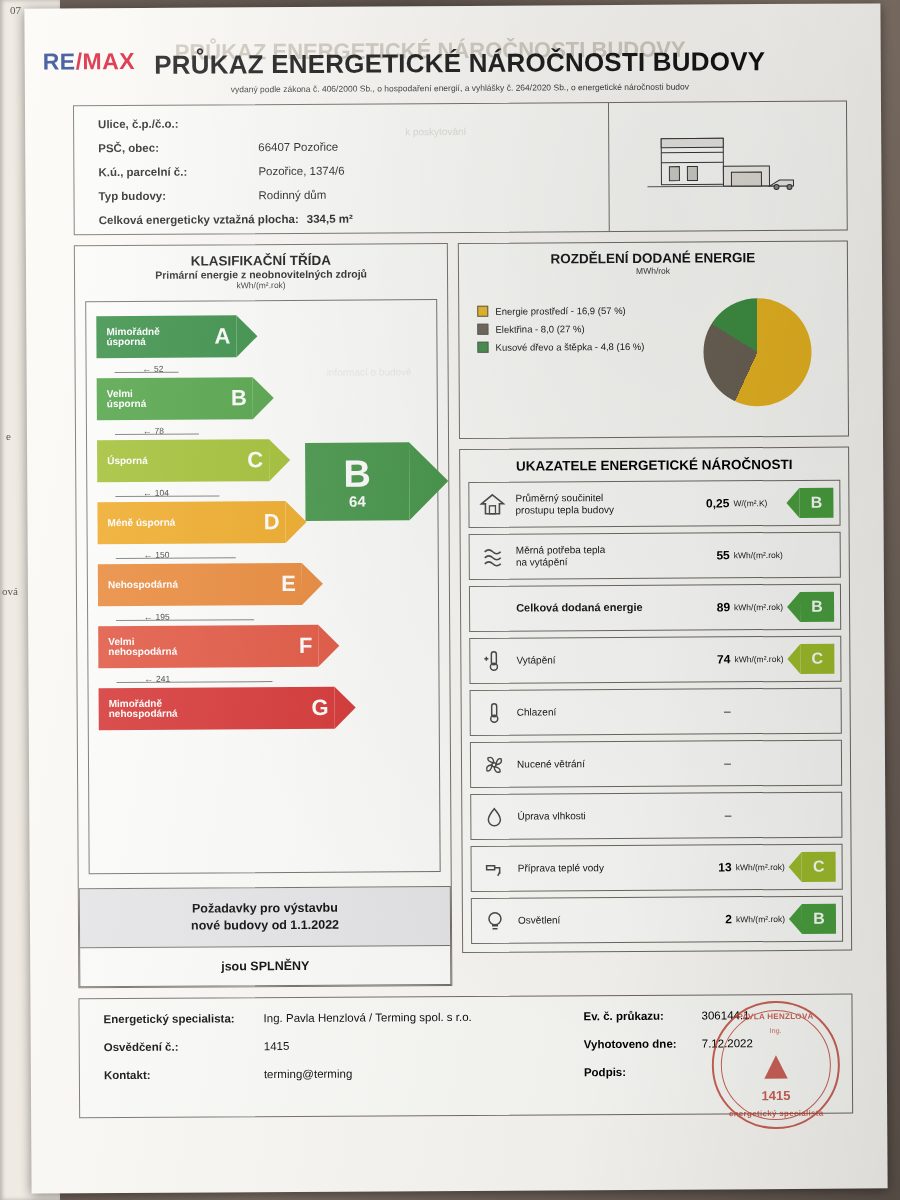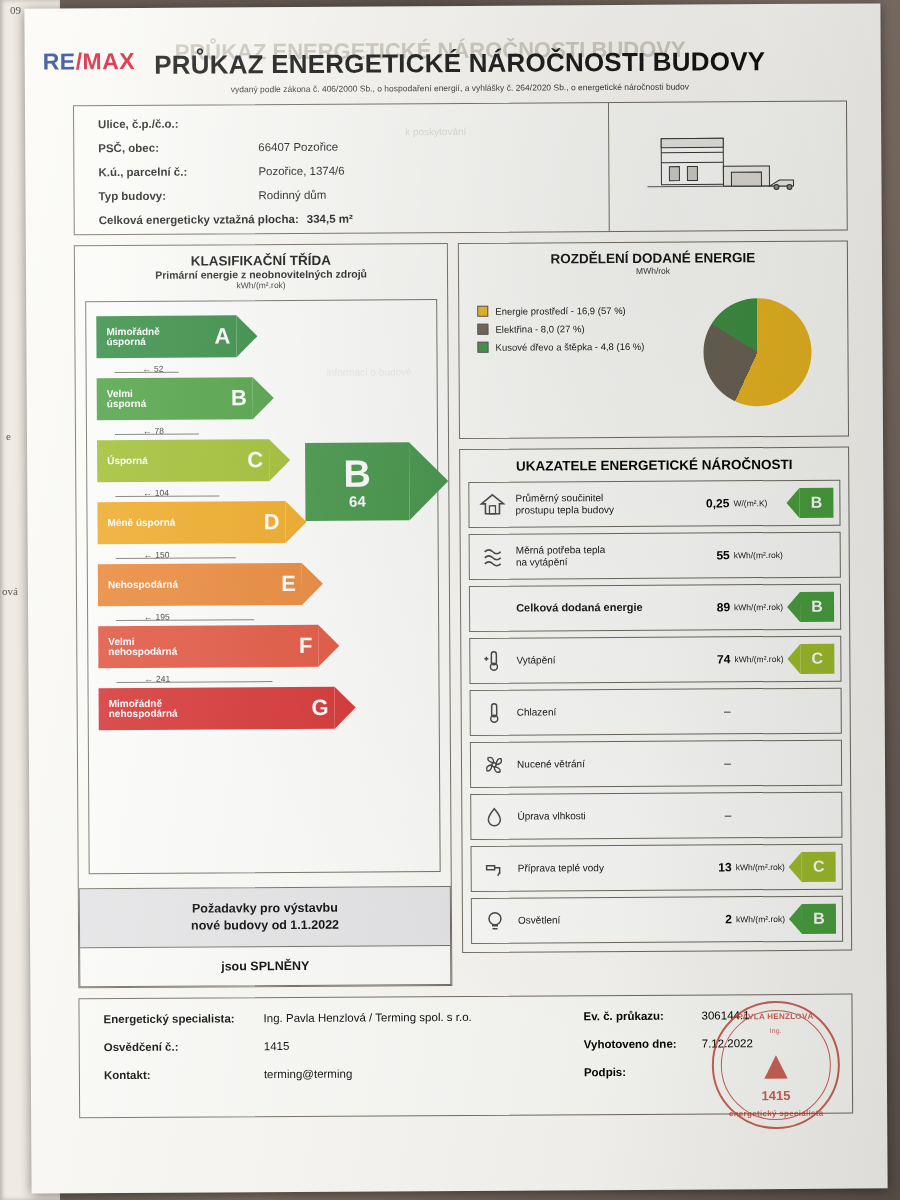--- a/index.html
+++ b/index.html
@@ -186,21 +186,21 @@
   .stamp .num { position:absolute; width:100%; text-align:center; bottom:24px; font-size:13px; font-weight:bold;}
   .stamp .mid { position:absolute; width:100%; text-align:center; top:24px; font-size:7px; }
   .stamp .glyph { position:absolute; left:50%; top:50%; transform:translate(-50%,-50%); font-size:40px; font-weight:bold;}
 </style>
 </head>
 <body>
 
 <div class="backdrop"></div>
 
 <div class="paper-left">
-  <div class="txt" style="left:10px;top:4px;">09</div>
+  <div class="txt" style="left:10px;top:4px;">07</div>
   <div class="txt" style="left:6px;top:430px;">e</div>
   <div class="txt" style="left:2px;top:585px;">ová</div>
 </div>
 
 <div class="sheet">
 
   <div class="ghost" style="left:150px;top:32px;font-size:22px;">PRŮKAZ ENERGETICKÉ NÁROČNOSTI BUDOVY</div>
   <div class="ghost" style="left:380px;top:120px;font-size:10px;font-weight:normal;">k poskytování</div>
   <div class="ghost" style="left:300px;top:360px;font-size:10px;font-weight:normal;">informací o budově</div>
 

